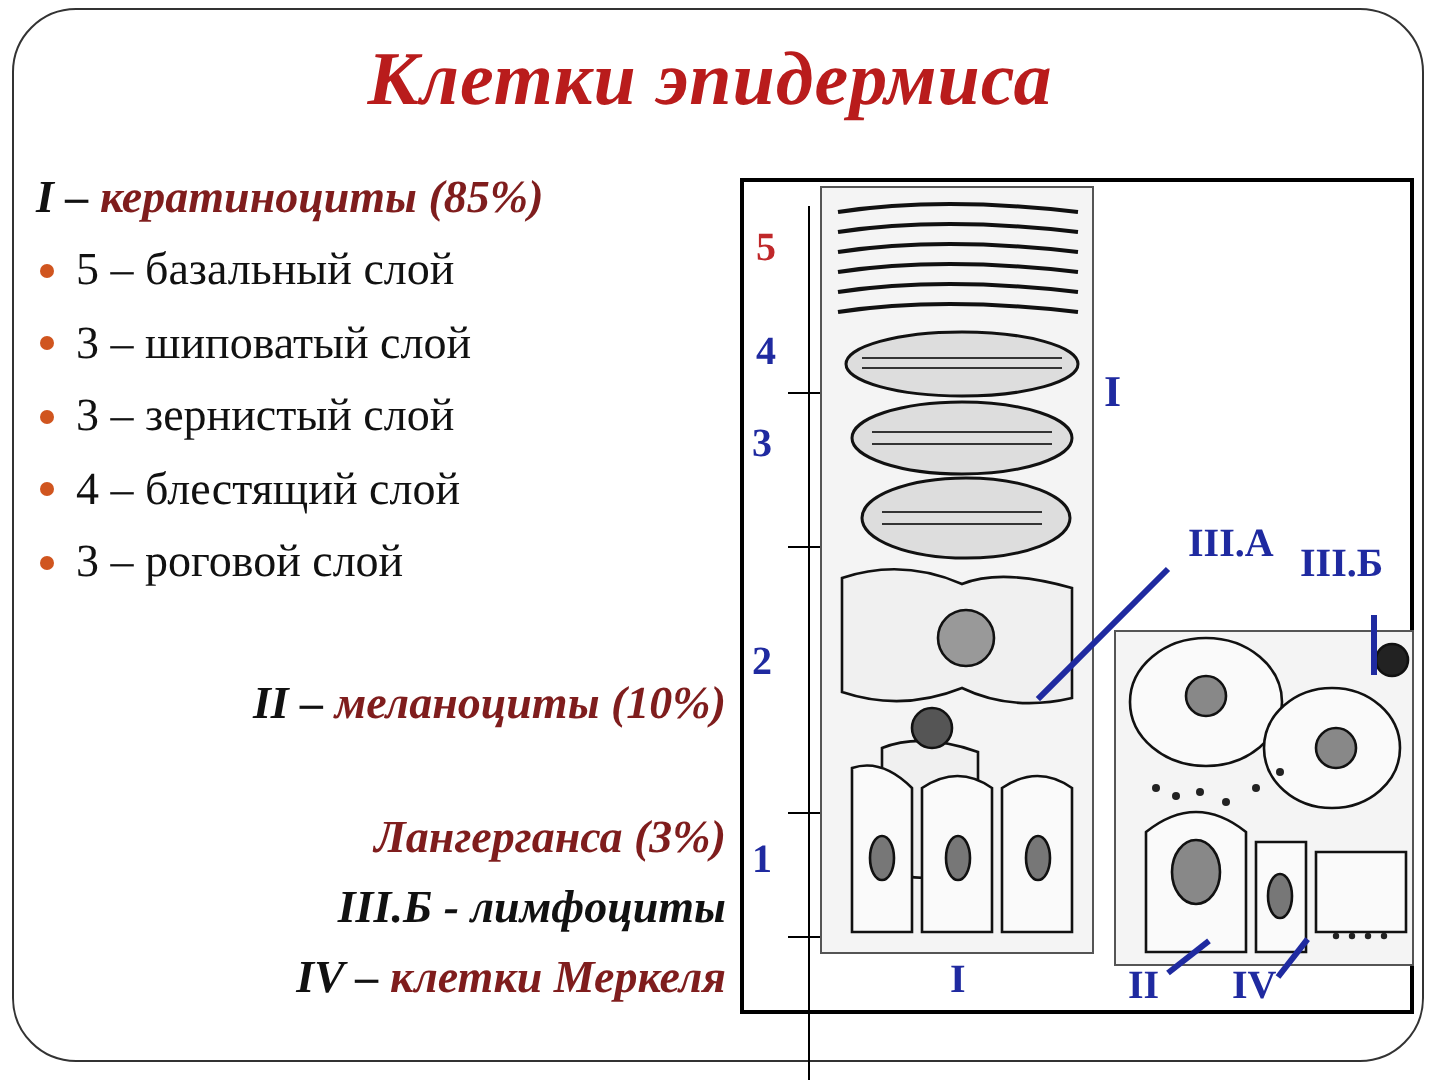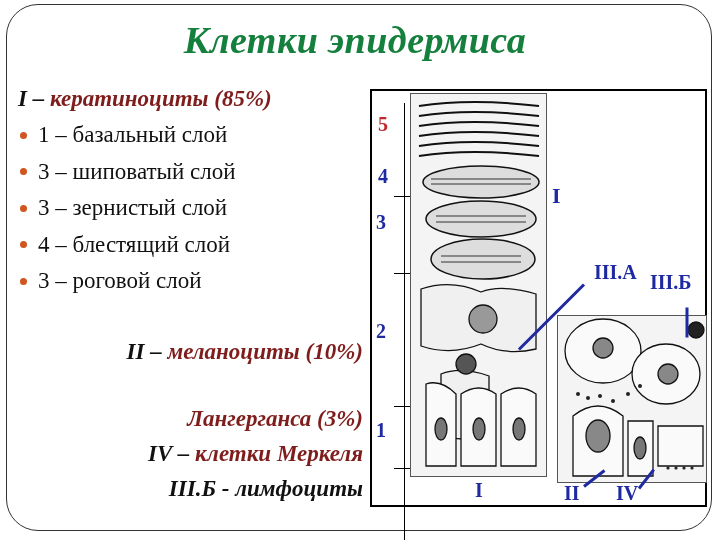--- a/index.html
+++ b/index.html
@@ -1,18 +1,18 @@
 <!DOCTYPE html>
 <html><head>
 <meta charset="utf-8">
 <style>
   html, body { margin: 0; padding: 0; background: #ffffff; }
   body { width: 720px; height: 540px; position: relative; overflow: hidden; font-family: "Liberation Serif", serif; }
   .frame { position: absolute; left: 6px; top: 4px; width: 706px; height: 527px; border: 1.5px solid #333; border-radius: 32px; box-sizing: border-box; }
-  .title { position: absolute; left: 0; top: 18px; width: 710px; text-align: center; font-family: "Liberation Serif", serif; font-style: italic; font-weight: bold; font-size: 38px; color: #15803d; letter-spacing: 0.5px; }
+  .title { position: absolute; left: 0; top: 18px; width: 710px; text-align: center; font-family: "Liberation Serif", serif; font-style: italic; font-weight: bold; font-size: 38px; color: #b91c1c; letter-spacing: 0.5px; }
   .list { position: absolute; left: 18px; top: 84px; width: 345px; }
   .head-line { font-style: italic; font-weight: bold; font-size: 23px; line-height: 30px; white-space: nowrap; }
   .roman { color: #111; }
   .red { color: #7f1d1d; }
   .blk { color: #111; }
   .bullets { margin: 3px 0 0 0; padding: 0; list-style: none; }
   .bullets li { font-size: 23px; line-height: 36.5px; color: #111; display: flex; align-items: center; white-space: nowrap; }
   .bul { width: 7px; height: 7px; border-radius: 50%; background: #d0551f; margin: 0 11px 0 2px; flex: 0 0 auto; }
   .group2 { position: absolute; left: 18px; top: 334px; width: 345px; }
   .group2 .head-line { line-height: 35px; text-align: right; }
@@ -32,21 +32,21 @@
 
 <div class="title">Клетки эпидермиса</div>
 
 <div class="list">
   <div class="head-line">
     <span class="roman">I</span><span class="blk"> – </span><span class="red">кератиноциты (85%)</span>
   </div>
   <ul class="bullets">
     <li>
         <span class="bul"></span>
-        <span>1 – базальный слой</span>
+        <span>5 – базальный слой</span>
       </li>
     <li>
         <span class="bul"></span>
         <span>3 – шиповатый слой</span>
       </li>
     <li>
         <span class="bul"></span>
         <span>3 – зернистый слой</span>
       </li>
     <li>
@@ -61,24 +61,24 @@
 </div>
 
 <div class="group2">
   <div class="head-line">
     <span class="roman">II</span><span class="blk"> – </span><span class="red">меланоциты (10%)</span>
   </div>
   <div class="head-line indent">
     <span class="red">Лангерганса (3%)</span>
   </div>
   <div class="head-line">
-    <span class="roman">IV</span><span class="blk"> – </span><span class="red">клетки Меркеля</span>
+    <span class="roman">III.Б</span><span class="blk"> - </span><span class="blk">лимфоциты</span>
   </div>
   <div class="head-line">
-    <span class="roman">III.Б</span><span class="blk"> - </span><span class="blk">лимфоциты</span>
+    <span class="roman">IV</span><span class="blk"> – </span><span class="red">клетки Меркеля</span>
   </div>
 </div>
 
 <div class="illus">
 
   <div class="scale-line" style="top:12px;height:452px;"></div>
   <div class="tick" style="top:105px;"></div>
   <div class="tick" style="top:182px;"></div>
   <div class="tick" style="top:315px;"></div>
   <div class="tick" style="top:377px;"></div>

